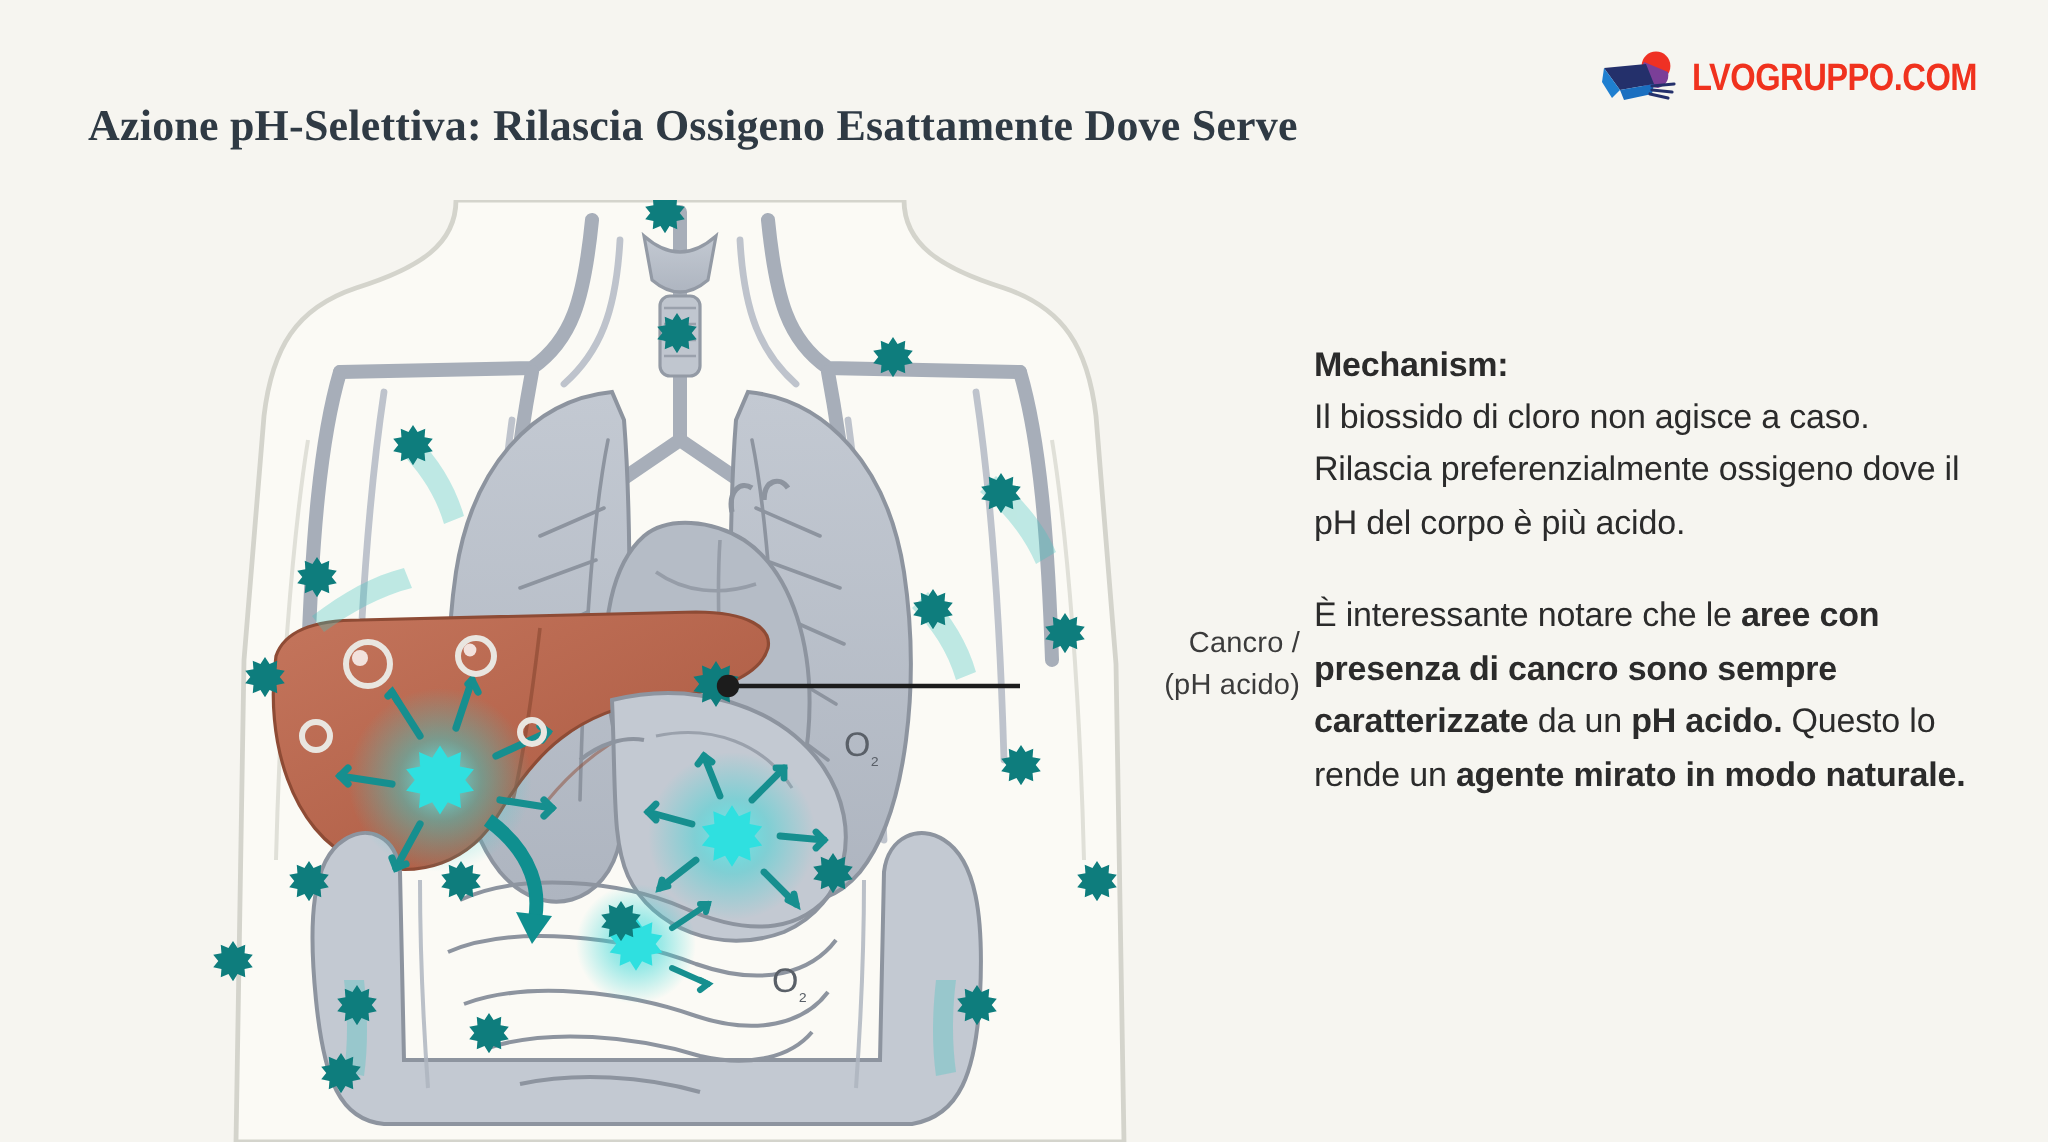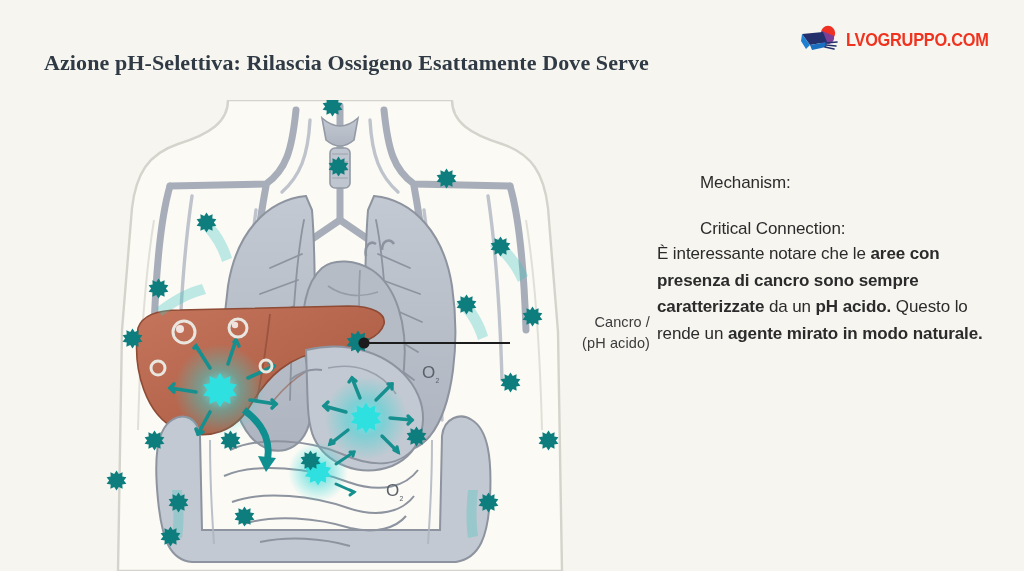--- a/index.html
+++ b/index.html
@@ -80,24 +80,23 @@
   
   .copy {
     position: absolute;
     left: 657px;
     top: 170px;
     width: 330px;
     color: #2b2b2b;
   }
   .copy-heading {
     font-size: 17px;
-    font-weight: 400;
+    font-weight: 700;
     line-height: 1.5;
     letter-spacing: -0.1px;
-    margin-left: 43px;
   }
   .copy-body {
     font-size: 17px;
     line-height: 1.56;
     letter-spacing: -0.1px;
   }
   .copy-body b { font-weight: 700; }
   .copy-block + .copy-block { margin-top: 20px; }
 </style>
 </head>
@@ -333,18 +332,18 @@
 </div>
 
 <div class="callout">
   <div>Cancro /</div>
   <div>(pH acido)</div>
 </div>
 
 <div class="copy">
   <div class="copy-block">
     <div class="copy-heading">Mechanism:</div>
+    <p class="copy-body"><span>Il biossido di cloro non agisce a caso. Rilascia preferenzialmente ossigeno dove il pH del corpo è più acido.</span></p>
   </div>
   <div class="copy-block">
-    <div class="copy-heading">Critical Connection:</div>
     <p class="copy-body"><span>È interessante notare che le </span><b>aree con presenza di cancro sono sempre caratterizzate</b><span> da un </span><b>pH acido.</b><span> Questo lo rende un </span><b>agente mirato in modo naturale.</b></p>
   </div>
 </div>
 
 </body></html>

